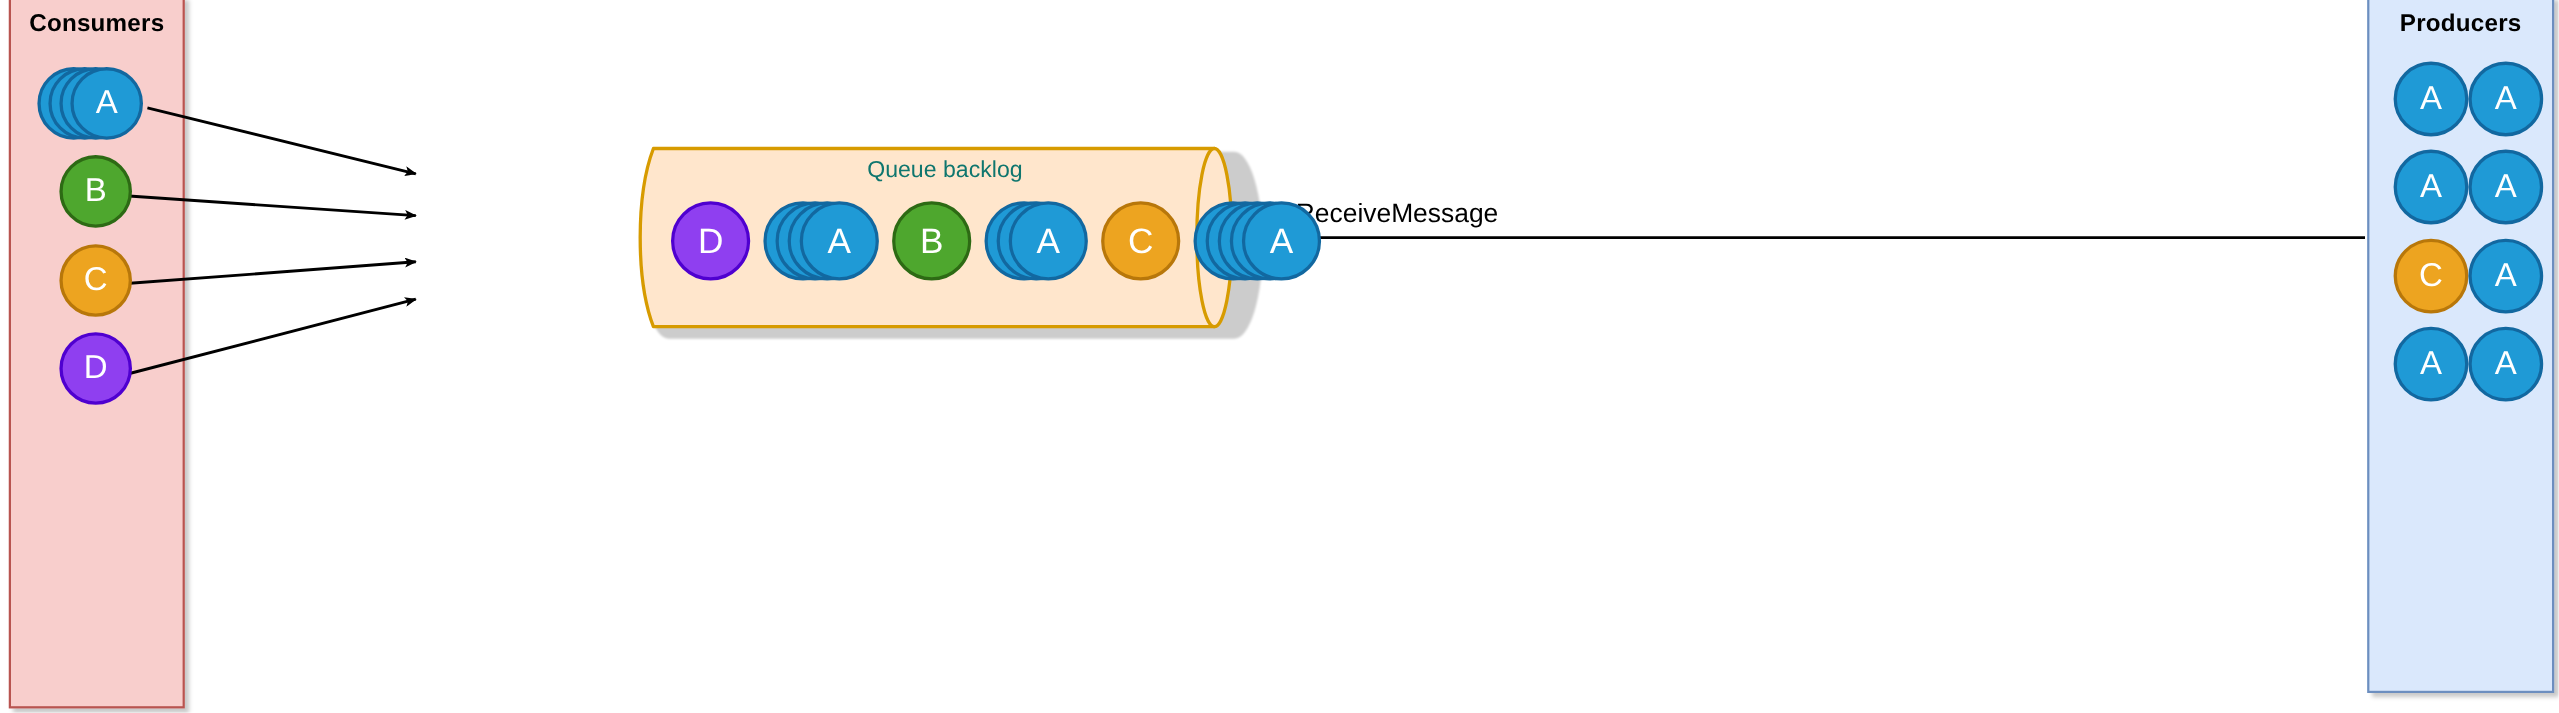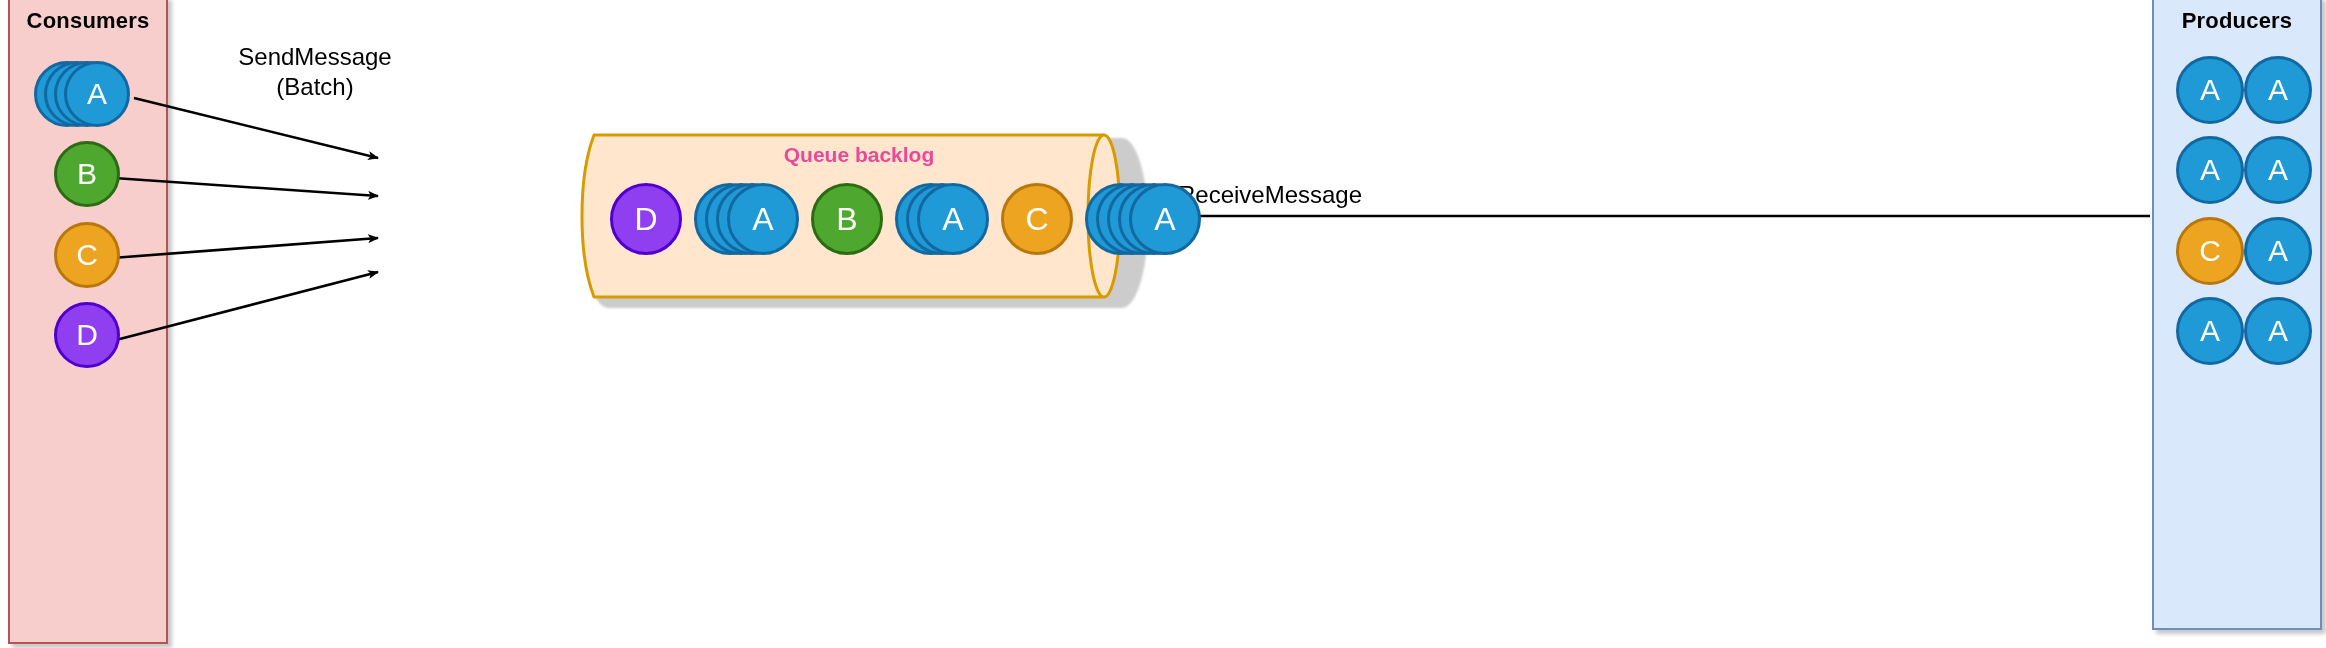--- a/index.html
+++ b/index.html
@@ -52,21 +52,21 @@
   }
   #queue-shadow{
     position:absolute;left:582px;top:138px;width:566px;height:170px;
     background:rgba(0,0,0,.20);border-radius:26px/85px;filter:blur(1px);
   }
   #queue-body{
     position:absolute;left:0;top:0;width:100%;height:100%;
   }
   #queue-title{
     position:absolute;left:0;right:0;top:12px;text-align:center;
-    font-size:21px;font-weight:bold;color:#ec4899;
+    font-size:21px;font-weight:normal;color:#0f766e;
   }
   #queue-items{
     position:absolute;left:34px;top:52px;width:496px;height:105px;
   }
   #queue-items .disc{width:72px;height:72px;font-size:32px;}
 
   
   .edge-label{position:absolute;font-size:24px;color:#000;text-align:center;white-space:pre-line;line-height:1.25;}
   #send-label{left:220px;top:42px;width:190px;}
   #recv-label{left:1160px;top:180px;width:220px;}
@@ -184,17 +184,15 @@
     </defs>
     <g stroke="#000" stroke-width="2.6" fill="none" marker-end="url(#ah)">
       <path d="M 134 98  L 378 158"></path>
       <path d="M 114 178 L 378 196"></path>
       <path d="M 112 258 L 378 238"></path>
       <path d="M 116 340 L 378 272"></path>
       <path d="M 2150 216 L 1140 216"></path>
     </g>
   </svg>
 
-  <div class="edge-label" id="send-label">SendMessage
-(Batch)</div>
   <div class="edge-label" id="recv-label">ReceiveMessage</div>
 
 </div>
 
 </body></html>

